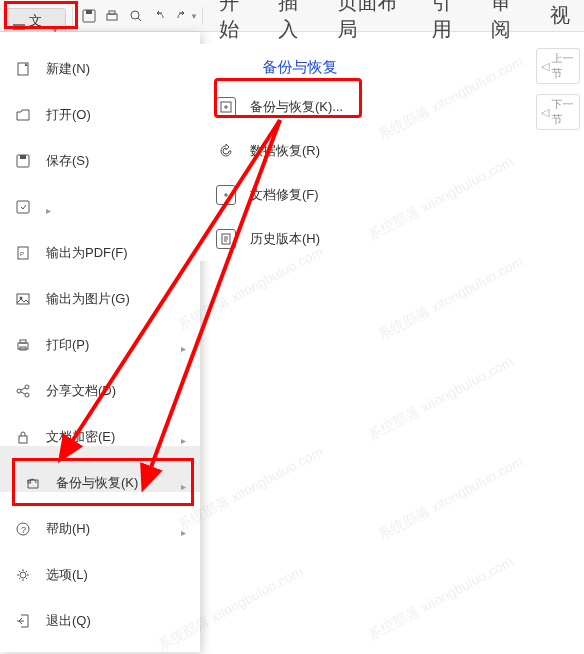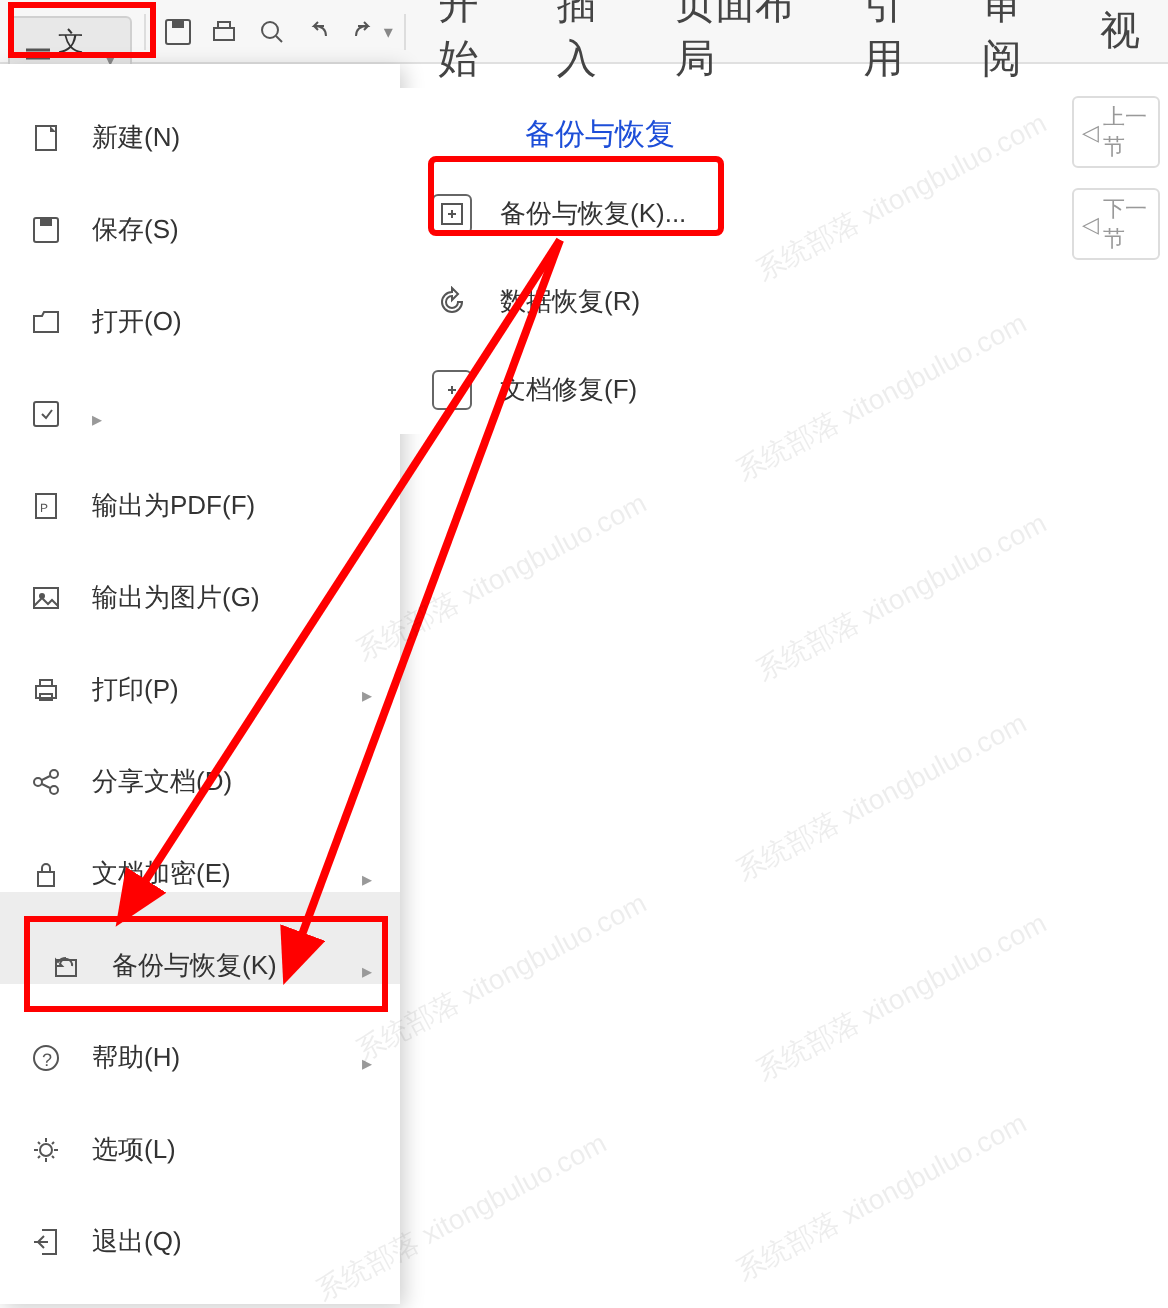--- a/index.html
+++ b/index.html
@@ -202,33 +202,33 @@
         <svg width="16" height="16">
           <rect x="3" y="2" width="10" height="12" fill="none" stroke="#555"></rect>
           <path d="M10 2l3 3h-3z" fill="#555"></path>
         </svg>
       </span>
     <span class="menu-label">新建(N)</span>
   </div>
   <div class="menu-item">
     <span class="menu-icon">
         <svg width="16" height="16">
+          <path d="M2 5h4l1-2h7v10H2z" fill="none" stroke="#555"></path>
+        </svg>
+      </span>
+    <span class="menu-label">打开(O)</span>
+  </div>
+  <div class="menu-item">
+    <span class="menu-icon">
+        <svg width="16" height="16">
           <rect x="2" y="2" width="12" height="12" rx="1" fill="none" stroke="#555"></rect>
           <rect x="5" y="2" width="6" height="4" fill="#555"></rect>
         </svg>
       </span>
     <span class="menu-label">保存(S)</span>
-  </div>
-  <div class="menu-item">
-    <span class="menu-icon">
-        <svg width="16" height="16">
-          <path d="M2 5h4l1-2h7v10H2z" fill="none" stroke="#555"></path>
-        </svg>
-      </span>
-    <span class="menu-label">打开(O)</span>
   </div>
   <div class="menu-item">
     <span class="menu-icon">
         <svg width="16" height="16">
           <rect x="2" y="2" width="12" height="12" rx="1" fill="none" stroke="#555"></rect>
           <path d="M6 8l2 2 3-4" fill="none" stroke="#555"></path>
         </svg>
       </span>
     <span class="submenu-arrow">▸</span>
   </div>
@@ -341,20 +341,29 @@
       </span>
     <span>数据恢复(R)</span>
   </div>
   <div class="sub-item">
     <span class="sub-icon">
         <svg width="12" height="12">
           <path d="M4 6h4M6 4v4" stroke="#555"></path>
         </svg>
       </span>
     <span>文档修复(F)</span>
+  </div>
+  <div class="sub-item">
+    <span class="sub-icon">
+        <svg width="12" height="12">
+          <rect x="2" y="1" width="8" height="10" fill="none" stroke="#555"></rect>
+          <path d="M4 4h4M4 6h4M4 8h3" stroke="#555"></path>
+        </svg>
+      </span>
+    <span>历史版本(H)</span>
   </div>
 </div>
 
 <div class="right-panel">
   <div class="right-item">
     <span>◁</span>
     <span>上一节</span>
   </div>
   <div class="right-item">
     <span>◁</span>

